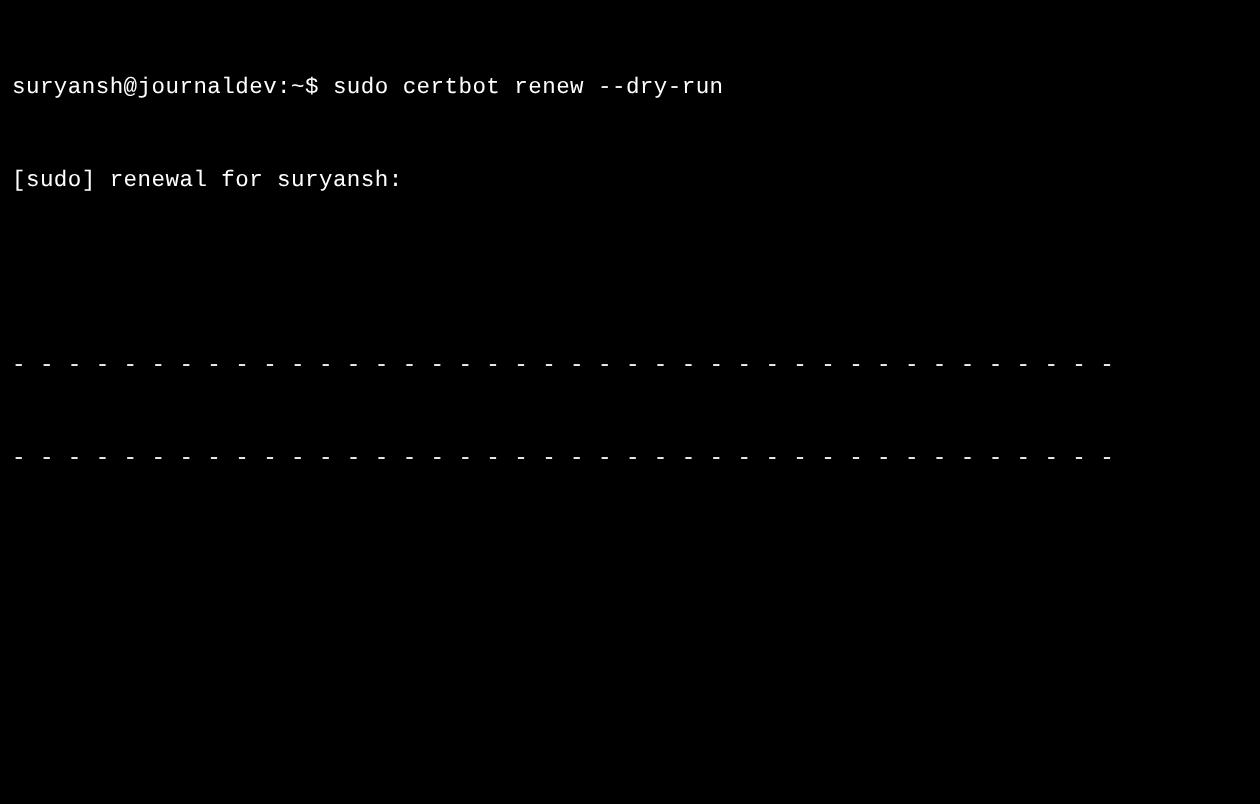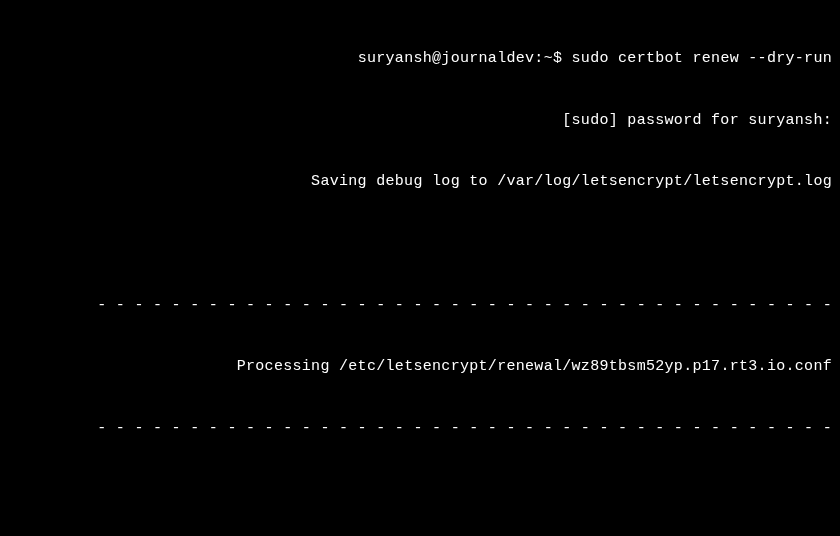--- a/index.html
+++ b/index.html
@@ -19,33 +19,30 @@
       overflow: hidden;
       letter-spacing: 0.3px;
     }
     .terminal {
       white-space: pre-wrap;
       word-wrap: break-word;
     }
     .line {
       display: block;
       min-height: 20.5px;
-      text-align: right;
     }
   </style>
 </head>
 <body>
 
 <div class="terminal">
   <span class="line">suryansh@journaldev:~$ sudo certbot renew --dry-run</span>
-  <span class="line">[sudo] password for suryansh:</span>
-  <span class="line">Saving debug log to /var/log/letsencrypt/letsencrypt.log</span>
+  <span class="line">[sudo] renewal for suryansh:</span>
   <span class="line"></span>
   <span class="line">- - - - - - - - - - - - - - - - - - - - - - - - - - - - - - - - - - - - - - - -</span>
-  <span class="line">Processing /etc/letsencrypt/renewal/wz89tbsm52yp.p17.rt3.io.conf</span>
   <span class="line">- - - - - - - - - - - - - - - - - - - - - - - - - - - - - - - - - - - - - - - -</span>
   
   
   
   
   
   
   
   
   

